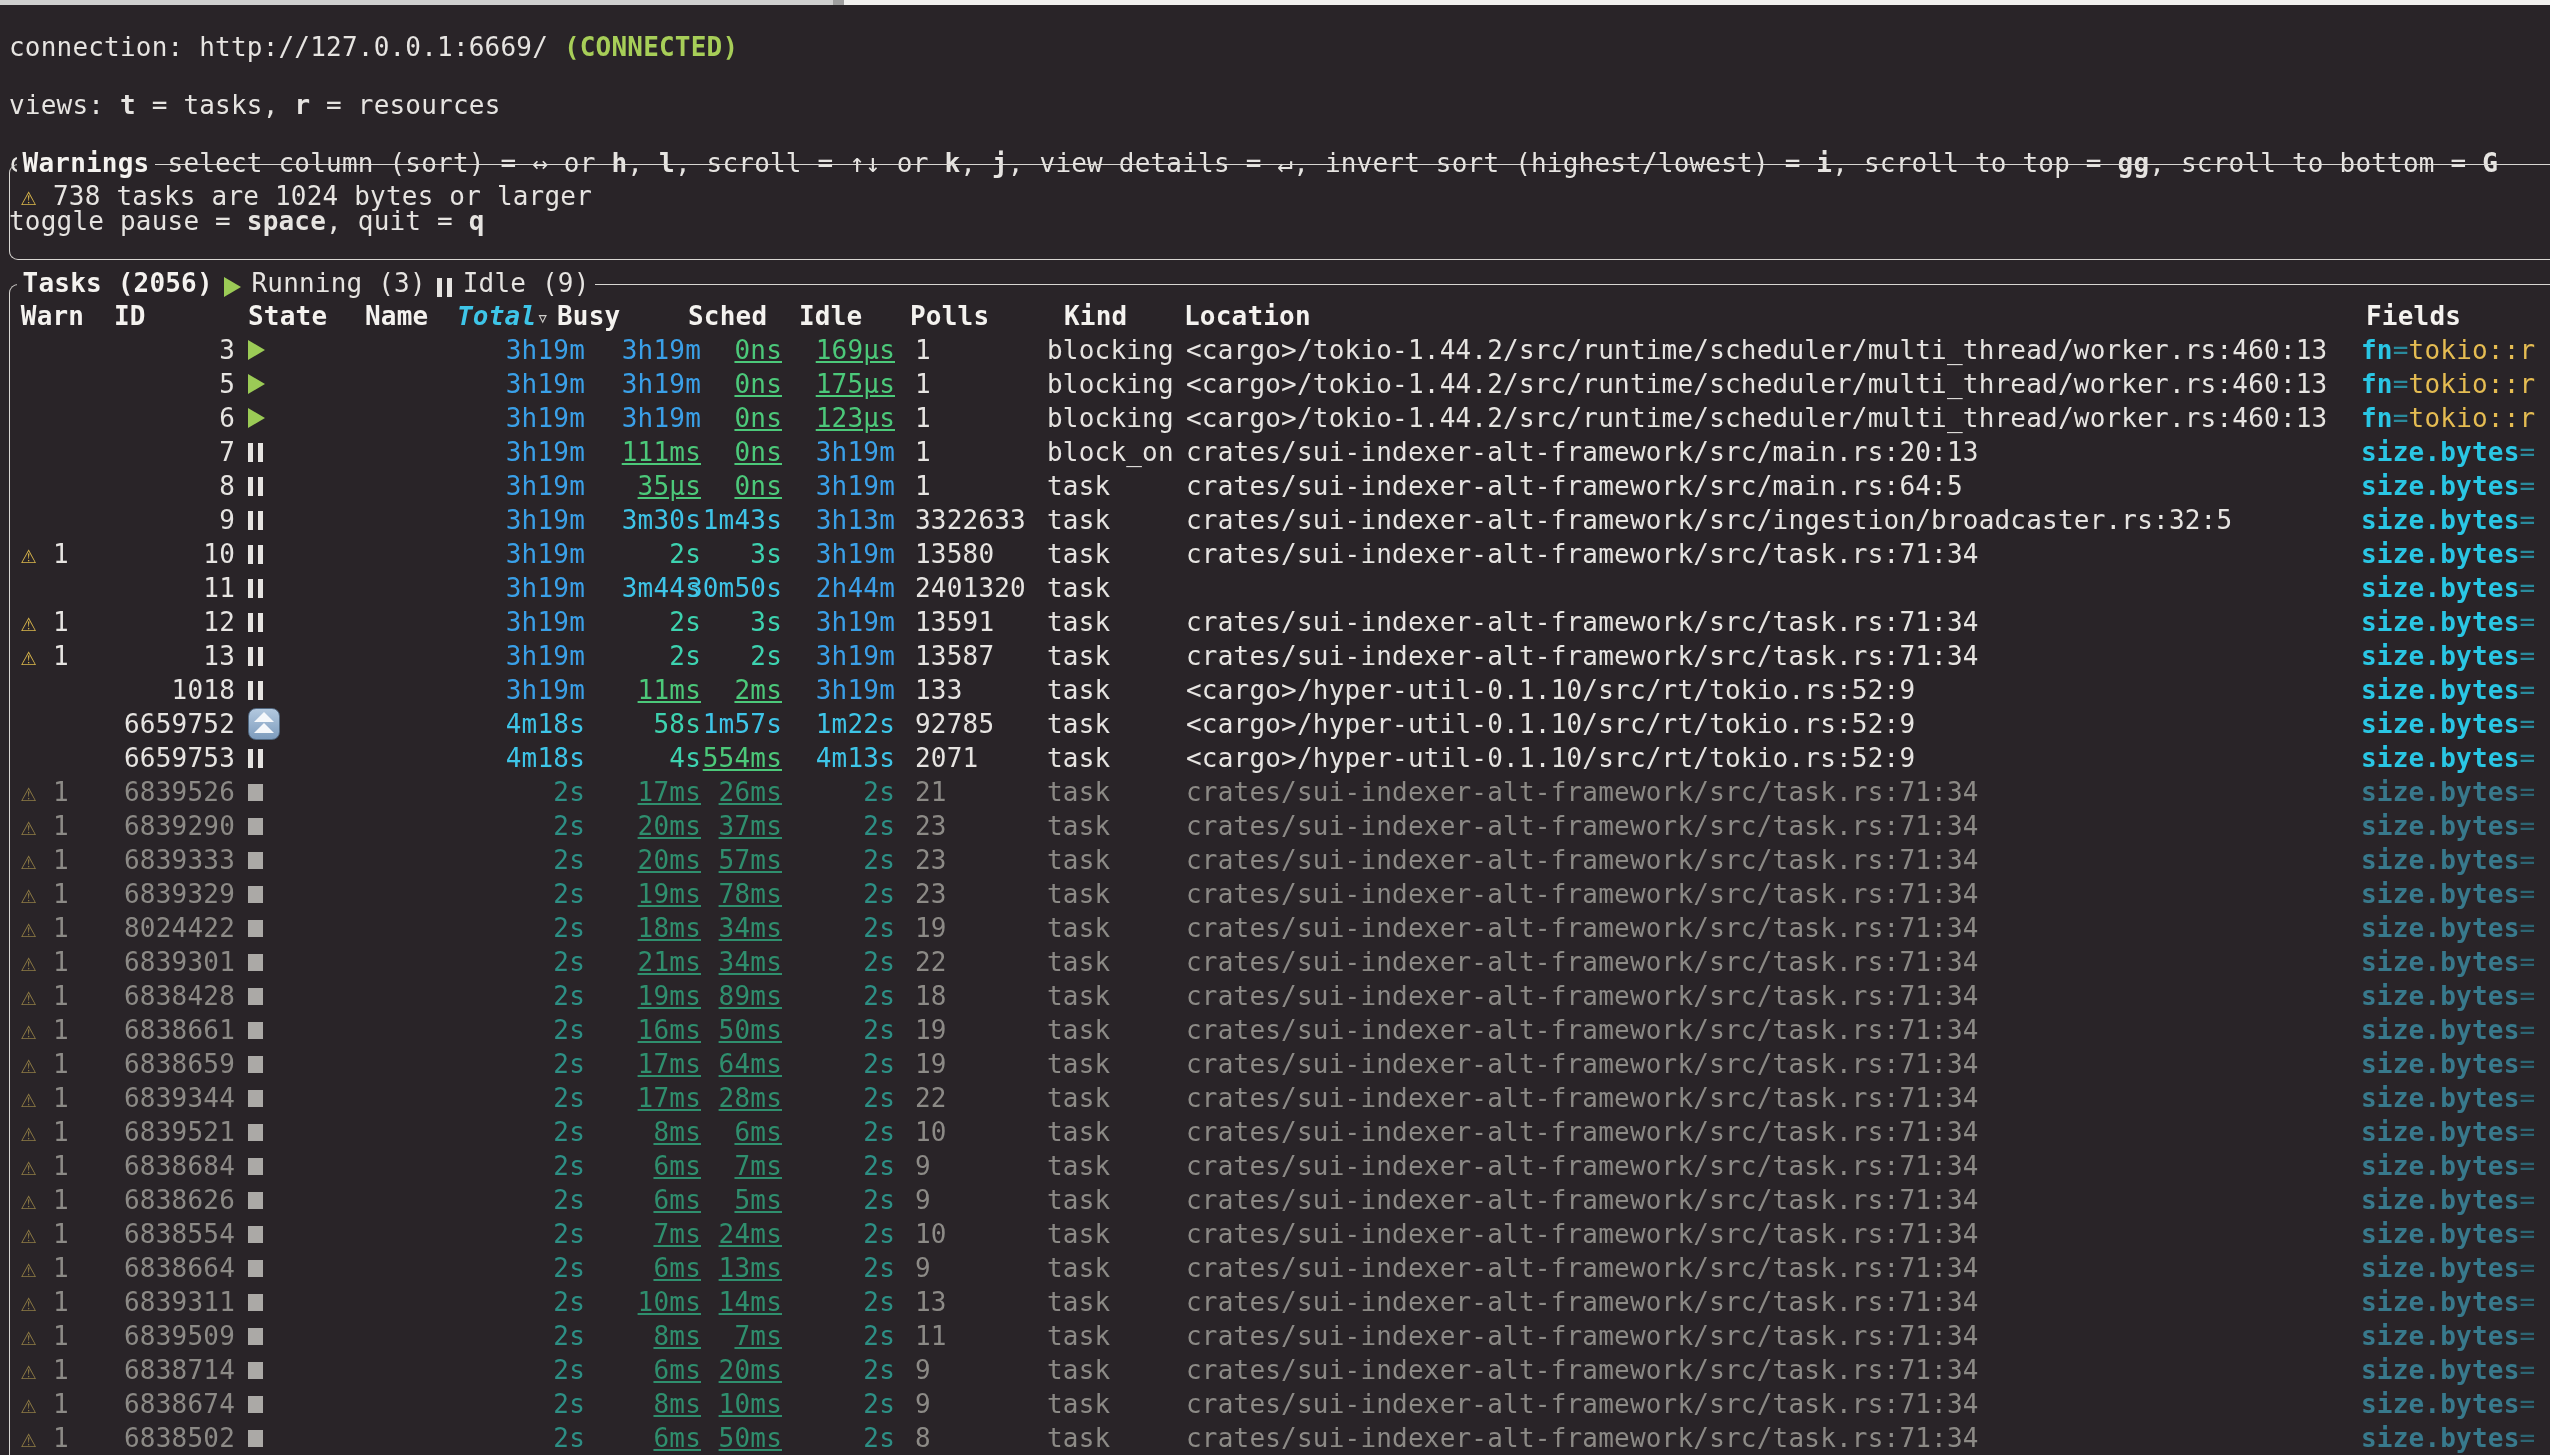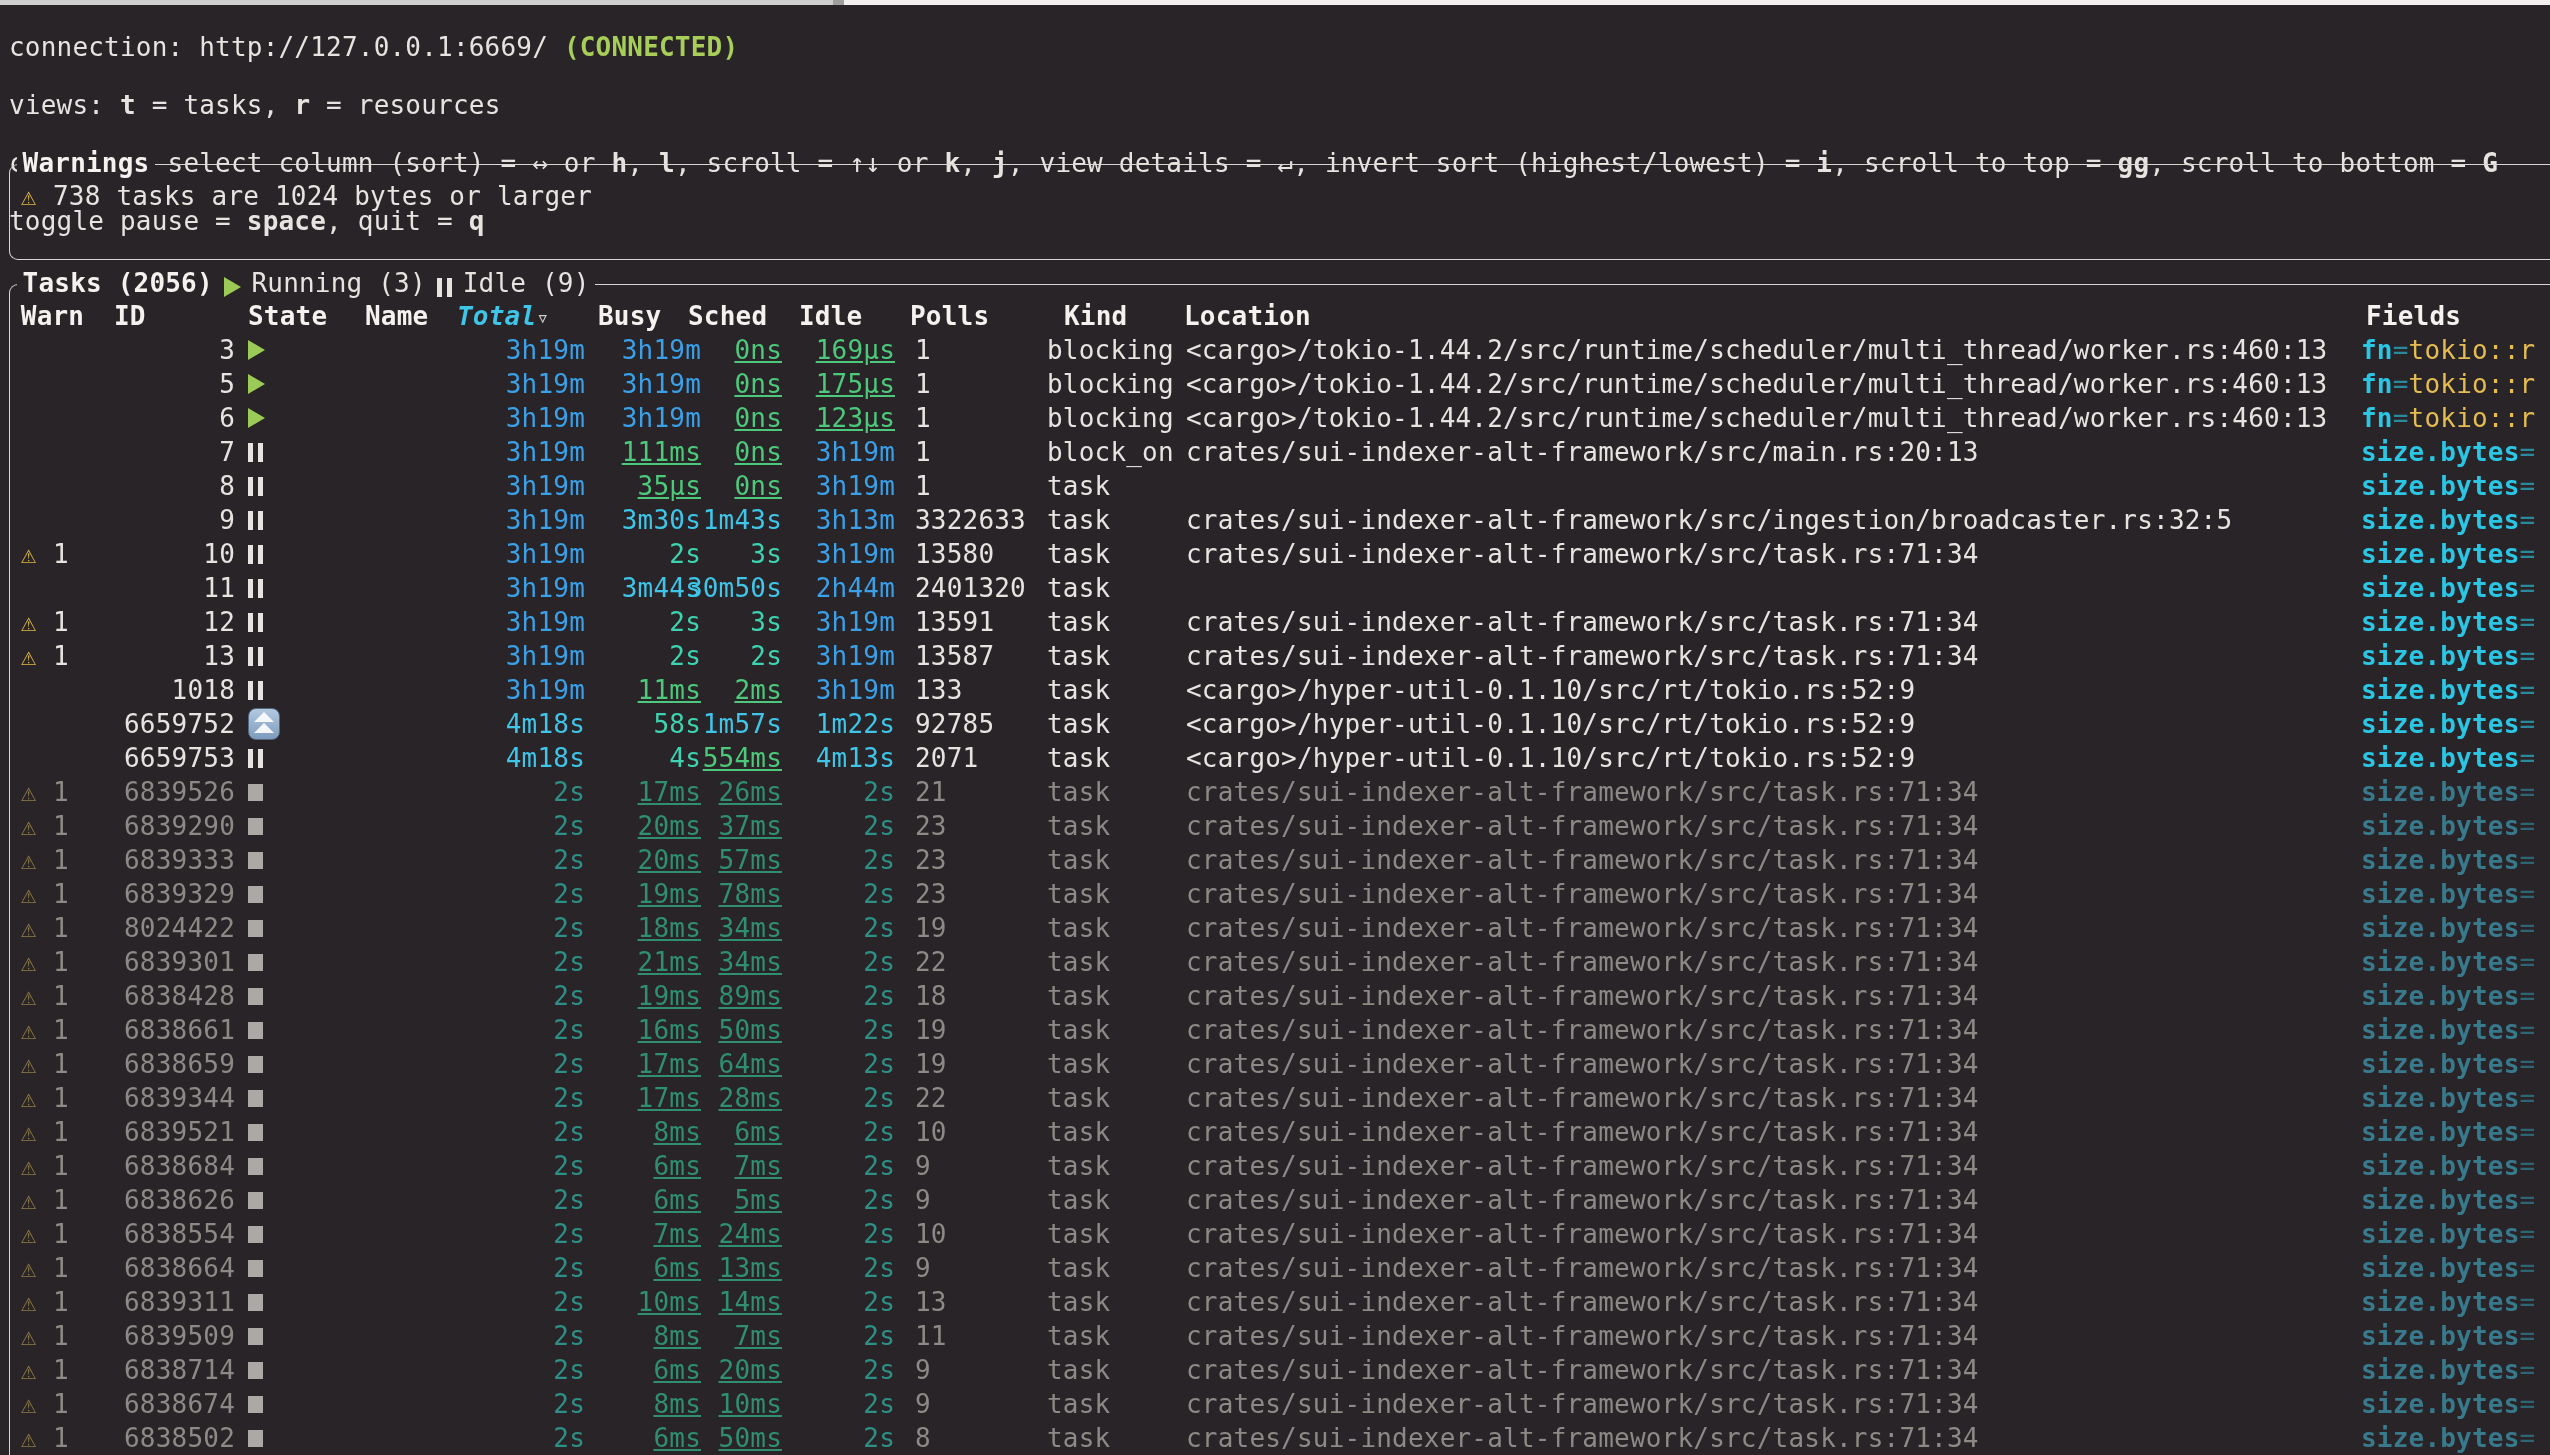--- a/index.html
+++ b/index.html
@@ -115,21 +115,21 @@
       <span>Running (3)</span>
       <span class="pause-bars"></span>
       <span>Idle (9)</span>
     </div>
     <div class="col-hdr" id="col-hdr">
         <span class="col" style="left: 10.8px;"><span>Warn</span></span>
         <span class="col" style="left: 104px;"><span>ID</span></span>
         <span class="col" style="left: 238px;"><span>State</span></span>
         <span class="col" style="left: 355px;"><span>Name</span></span>
         <span class="col sorted" style="left: 447px;"><span>Total</span><span class="sort-glyph">▿</span></span>
-        <span class="col" style="left: 588px;"><span>Busy</span></span>
+        <span class="col" style="left: 547px;"><span>Busy</span></span>
         <span class="col" style="left: 678px;"><span>Sched</span></span>
         <span class="col" style="left: 789px;"><span>Idle</span></span>
         <span class="col" style="left: 900px;"><span>Polls</span></span>
         <span class="col" style="left: 1054px;"><span>Kind</span></span>
         <span class="col" style="left: 1174px;"><span>Location</span></span>
         <span class="col" style="left: 2356px;"><span>Fields</span></span>
       </div>
     <div id="rows">
         <div class="row">
     <span class="cell c-warn-ic warn-ic"></span>
@@ -199,20 +199,21 @@
     <span class="cell c-warn-ic warn-ic"></span>
     <span class="cell c-warn-n txt"></span>
     <span class="cell c-id txt">8</span>
     <span class="cell c-state"><span class="pause-bars"></span></span>
     <span class="cell c-total dur-hour">3h19m</span>
     <span class="cell c-busy dur-sub">35µs</span>
     <span class="cell c-sched dur-sub">0ns</span>
     <span class="cell c-idle dur-hour">3h19m</span>
     <span class="cell c-polls txt">1</span>
     <span class="cell c-kind txt">task</span>
+    <span class="cell c-loc txt">crates/sui-indexer-alt-framework/src/main.rs:64:5</span>
     <span class="cell c-fields">
       <span class="fk">size.bytes</span><span class="feq">=</span><span class="fv"></span>
     </span>
   </div>
         <div class="row">
     <span class="cell c-warn-ic warn-ic"></span>
     <span class="cell c-warn-n txt"></span>
     <span class="cell c-id txt">9</span>
     <span class="cell c-state"><span class="pause-bars"></span></span>
     <span class="cell c-total dur-hour">3h19m</span>

